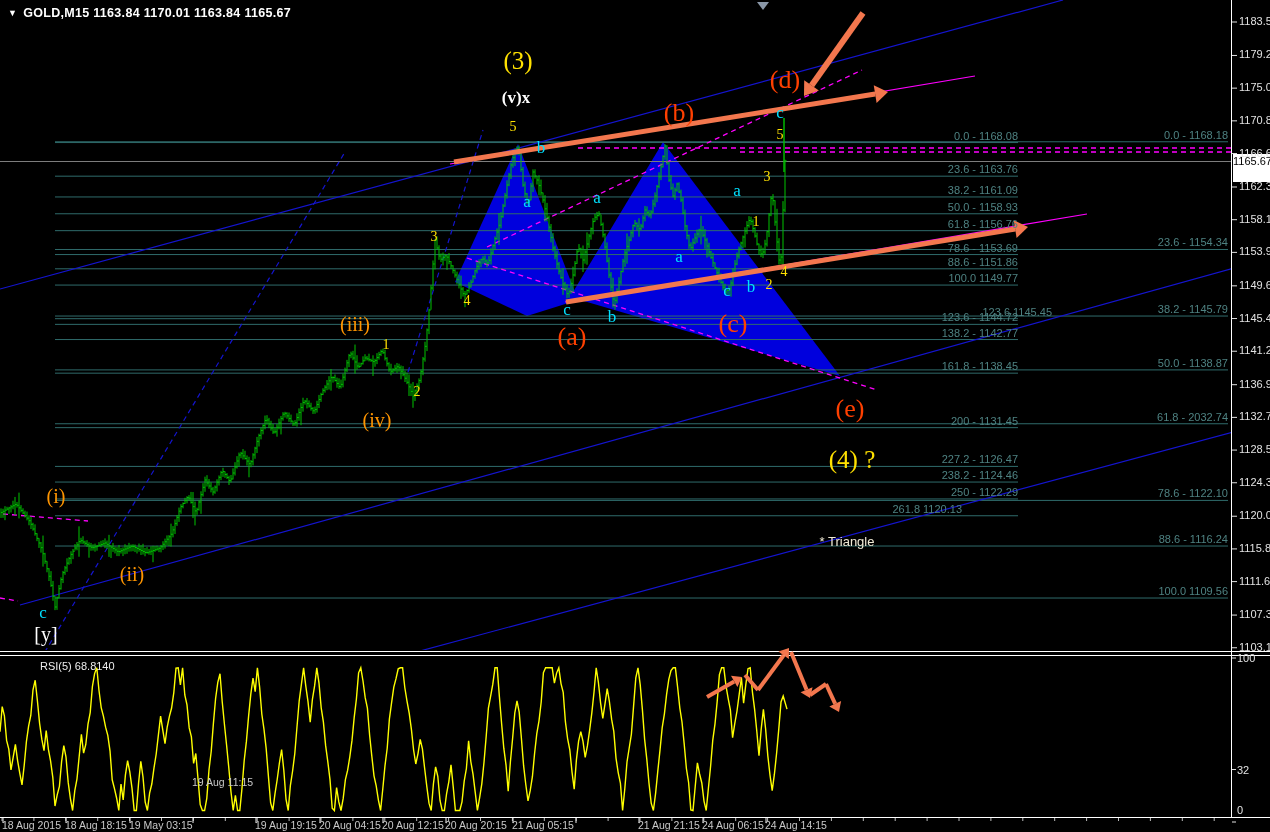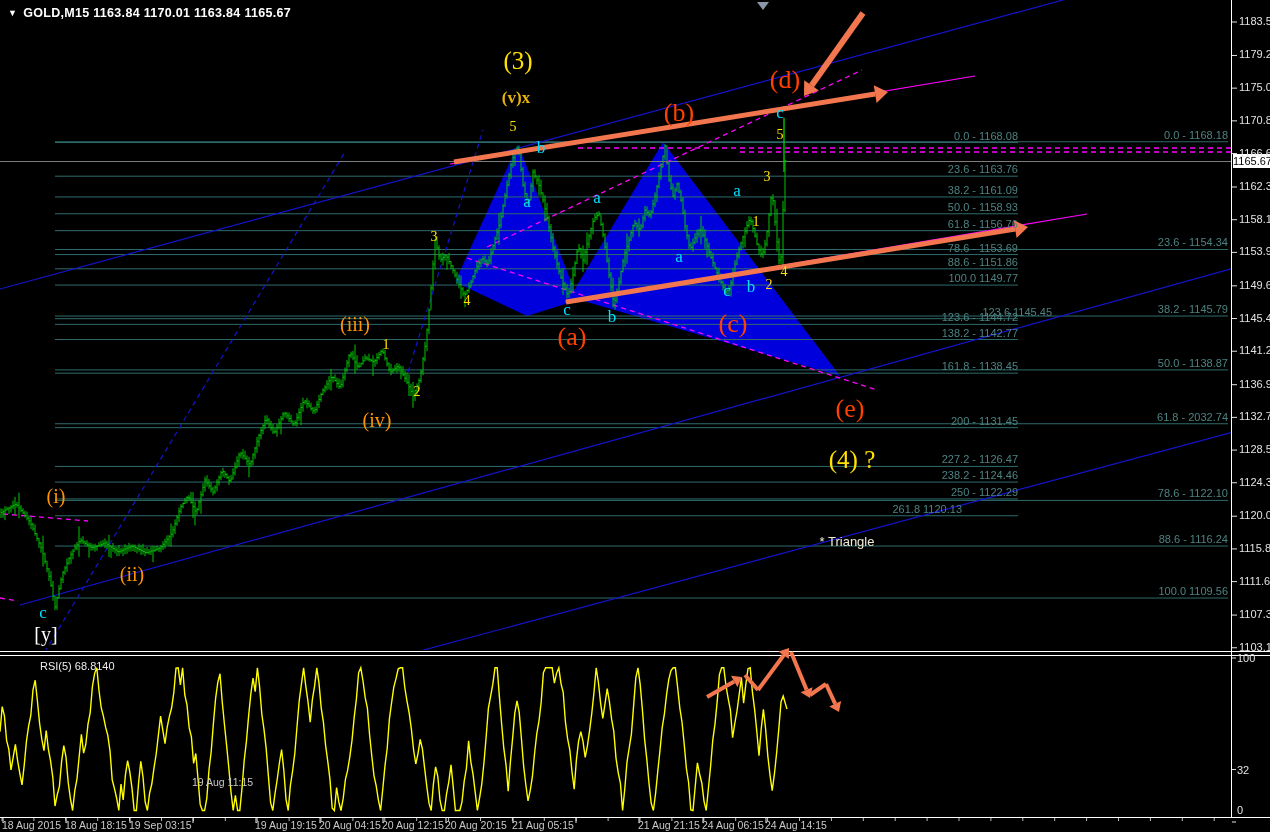--- a/index.html
+++ b/index.html
@@ -9,21 +9,21 @@
   .lbl{position:absolute;white-space:pre;line-height:1;}
   .fib-lbl{font-size:11px;color:#4e8282;transform:translate(-100%,-100%);}
   .ax-lbl{font-size:11px;color:#e2e2e2;}
   .time-lbl{font-size:10.5px;color:#c9c9c9;}
   .wave{transform:translate(-50%,-50%);font-family:"Liberation Serif",serif;}
   .wave.sans{font-family:"Liberation Sans",sans-serif;}
   #title-bar{position:absolute;left:8px;top:6px;color:#fff;font-size:12.5px;font-weight:700;
              letter-spacing:.3px;}
   #title-bar .arr{display:inline-block;font-size:9px;margin-right:6px;transform:translateY(-1px);}
   #rsi-label{position:absolute;left:8px;top:660px;color:#ececec;font-size:11px;margin-left:32px;}
-  #price-tag{position:absolute;left:1233px;top:154px;width:37px;height:14px;background:#fff;
+  #price-tag{position:absolute;left:1233px;top:154px;width:37px;height:28px;background:#fff;
              color:#000;font-size:11px;font-weight:400;text-align:center;line-height:14px;}
 </style>
 </head>
 <body>
 
 <div id="root">
   <svg id="chart-svg" width="1270" height="832">
       <defs>
         <clipPath id="cpMain">
           <rect x="0" y="0" width="1231" height="650"></rect>
@@ -1013,33 +1013,33 @@
       <div class="lbl ax-lbl" style="left: 1239px; top: 510.221px;">1120.07</div>
       <div class="lbl ax-lbl" style="left: 1239px; top: 542.909px;">1115.87</div>
       <div class="lbl ax-lbl" style="left: 1239px; top: 575.598px;">1111.67</div>
       <div class="lbl ax-lbl" style="left: 1239px; top: 609.065px;">1107.37</div>
       <div class="lbl ax-lbl" style="left: 1239px; top: 641.753px;">1103.17</div>
       <div class="lbl ax-lbl" style="left: 1237px; top: 653px;">100</div>
       <div class="lbl ax-lbl" style="left: 1237px; top: 764.52px;">32</div>
       <div class="lbl ax-lbl" style="left: 1237px; top: 805px;">0</div>
       <div class="lbl time-lbl" style="left: 2px; top: 820px;">18 Aug 2015</div>
       <div class="lbl time-lbl" style="left: 65px; top: 820px;">18 Aug 18:15</div>
-      <div class="lbl time-lbl" style="left: 129px; top: 820px;">19 Sep 03:15</div>
+      <div class="lbl time-lbl" style="left: 129px; top: 820px;">19 May 03:15</div>
       <div class="lbl time-lbl" style="left: 192px; top: 777px;">19 Aug 11:15</div>
       <div class="lbl time-lbl" style="left: 255px; top: 820px;">19 Aug 19:15</div>
       <div class="lbl time-lbl" style="left: 319px; top: 820px;">20 Aug 04:15</div>
       <div class="lbl time-lbl" style="left: 382px; top: 820px;">20 Aug 12:15</div>
       <div class="lbl time-lbl" style="left: 445px; top: 820px;">20 Aug 20:15</div>
       <div class="lbl time-lbl" style="left: 512px; top: 820px;">21 Aug 05:15</div>
       <div class="lbl time-lbl" style="left: 575px; top: 864px; text-decoration: underline;">21 Aug 13:15</div>
       <div class="lbl time-lbl" style="left: 638px; top: 820px;">21 Aug 21:15</div>
       <div class="lbl time-lbl" style="left: 702px; top: 820px;">24 Aug 06:15</div>
       <div class="lbl time-lbl" style="left: 765px; top: 820px;">24 Aug 14:15</div>
       <div class="lbl wave" style="left: 518px; top: 60px; color: rgb(255, 225, 0); font-size: 25px; font-weight: 400;">(3)</div>
-      <div class="lbl wave" style="left: 516px; top: 97px; color: #eab308; font-size: 17px; font-weight: 700;">(v)x</div>
+      <div class="lbl wave" style="left: 516px; top: 97px; color: #ffffff; font-size: 17px; font-weight: 700;">(v)x</div>
       <div class="lbl wave" style="left: 513px; top: 127px; color: rgb(255, 225, 0); font-size: 14px; font-weight: 400;">5</div>
       <div class="lbl wave" style="left: 541px; top: 147px; color: rgb(0, 224, 255); font-size: 17px; font-weight: 400;">b</div>
       <div class="lbl wave" style="left: 679px; top: 113px; color: rgb(255, 64, 0); font-size: 26px; font-weight: 400;">(b)</div>
       <div class="lbl wave" style="left: 785px; top: 80px; color: rgb(255, 64, 0); font-size: 26px; font-weight: 400;">(d)</div>
       <div class="lbl wave" style="left: 780px; top: 112px; color: rgb(0, 224, 255); font-size: 17px; font-weight: 400;">c</div>
       <div class="lbl wave" style="left: 780px; top: 135px; color: rgb(255, 225, 0); font-size: 14px; font-weight: 400;">5</div>
       <div class="lbl wave" style="left: 767px; top: 177px; color: rgb(255, 225, 0); font-size: 14px; font-weight: 400;">3</div>
       <div class="lbl wave" style="left: 527px; top: 201px; color: rgb(0, 224, 255); font-size: 17px; font-weight: 400;">a</div>
       <div class="lbl wave" style="left: 597px; top: 197px; color: rgb(0, 224, 255); font-size: 17px; font-weight: 400;">a</div>
       <div class="lbl wave" style="left: 737px; top: 190px; color: rgb(0, 224, 255); font-size: 17px; font-weight: 400;">a</div>

